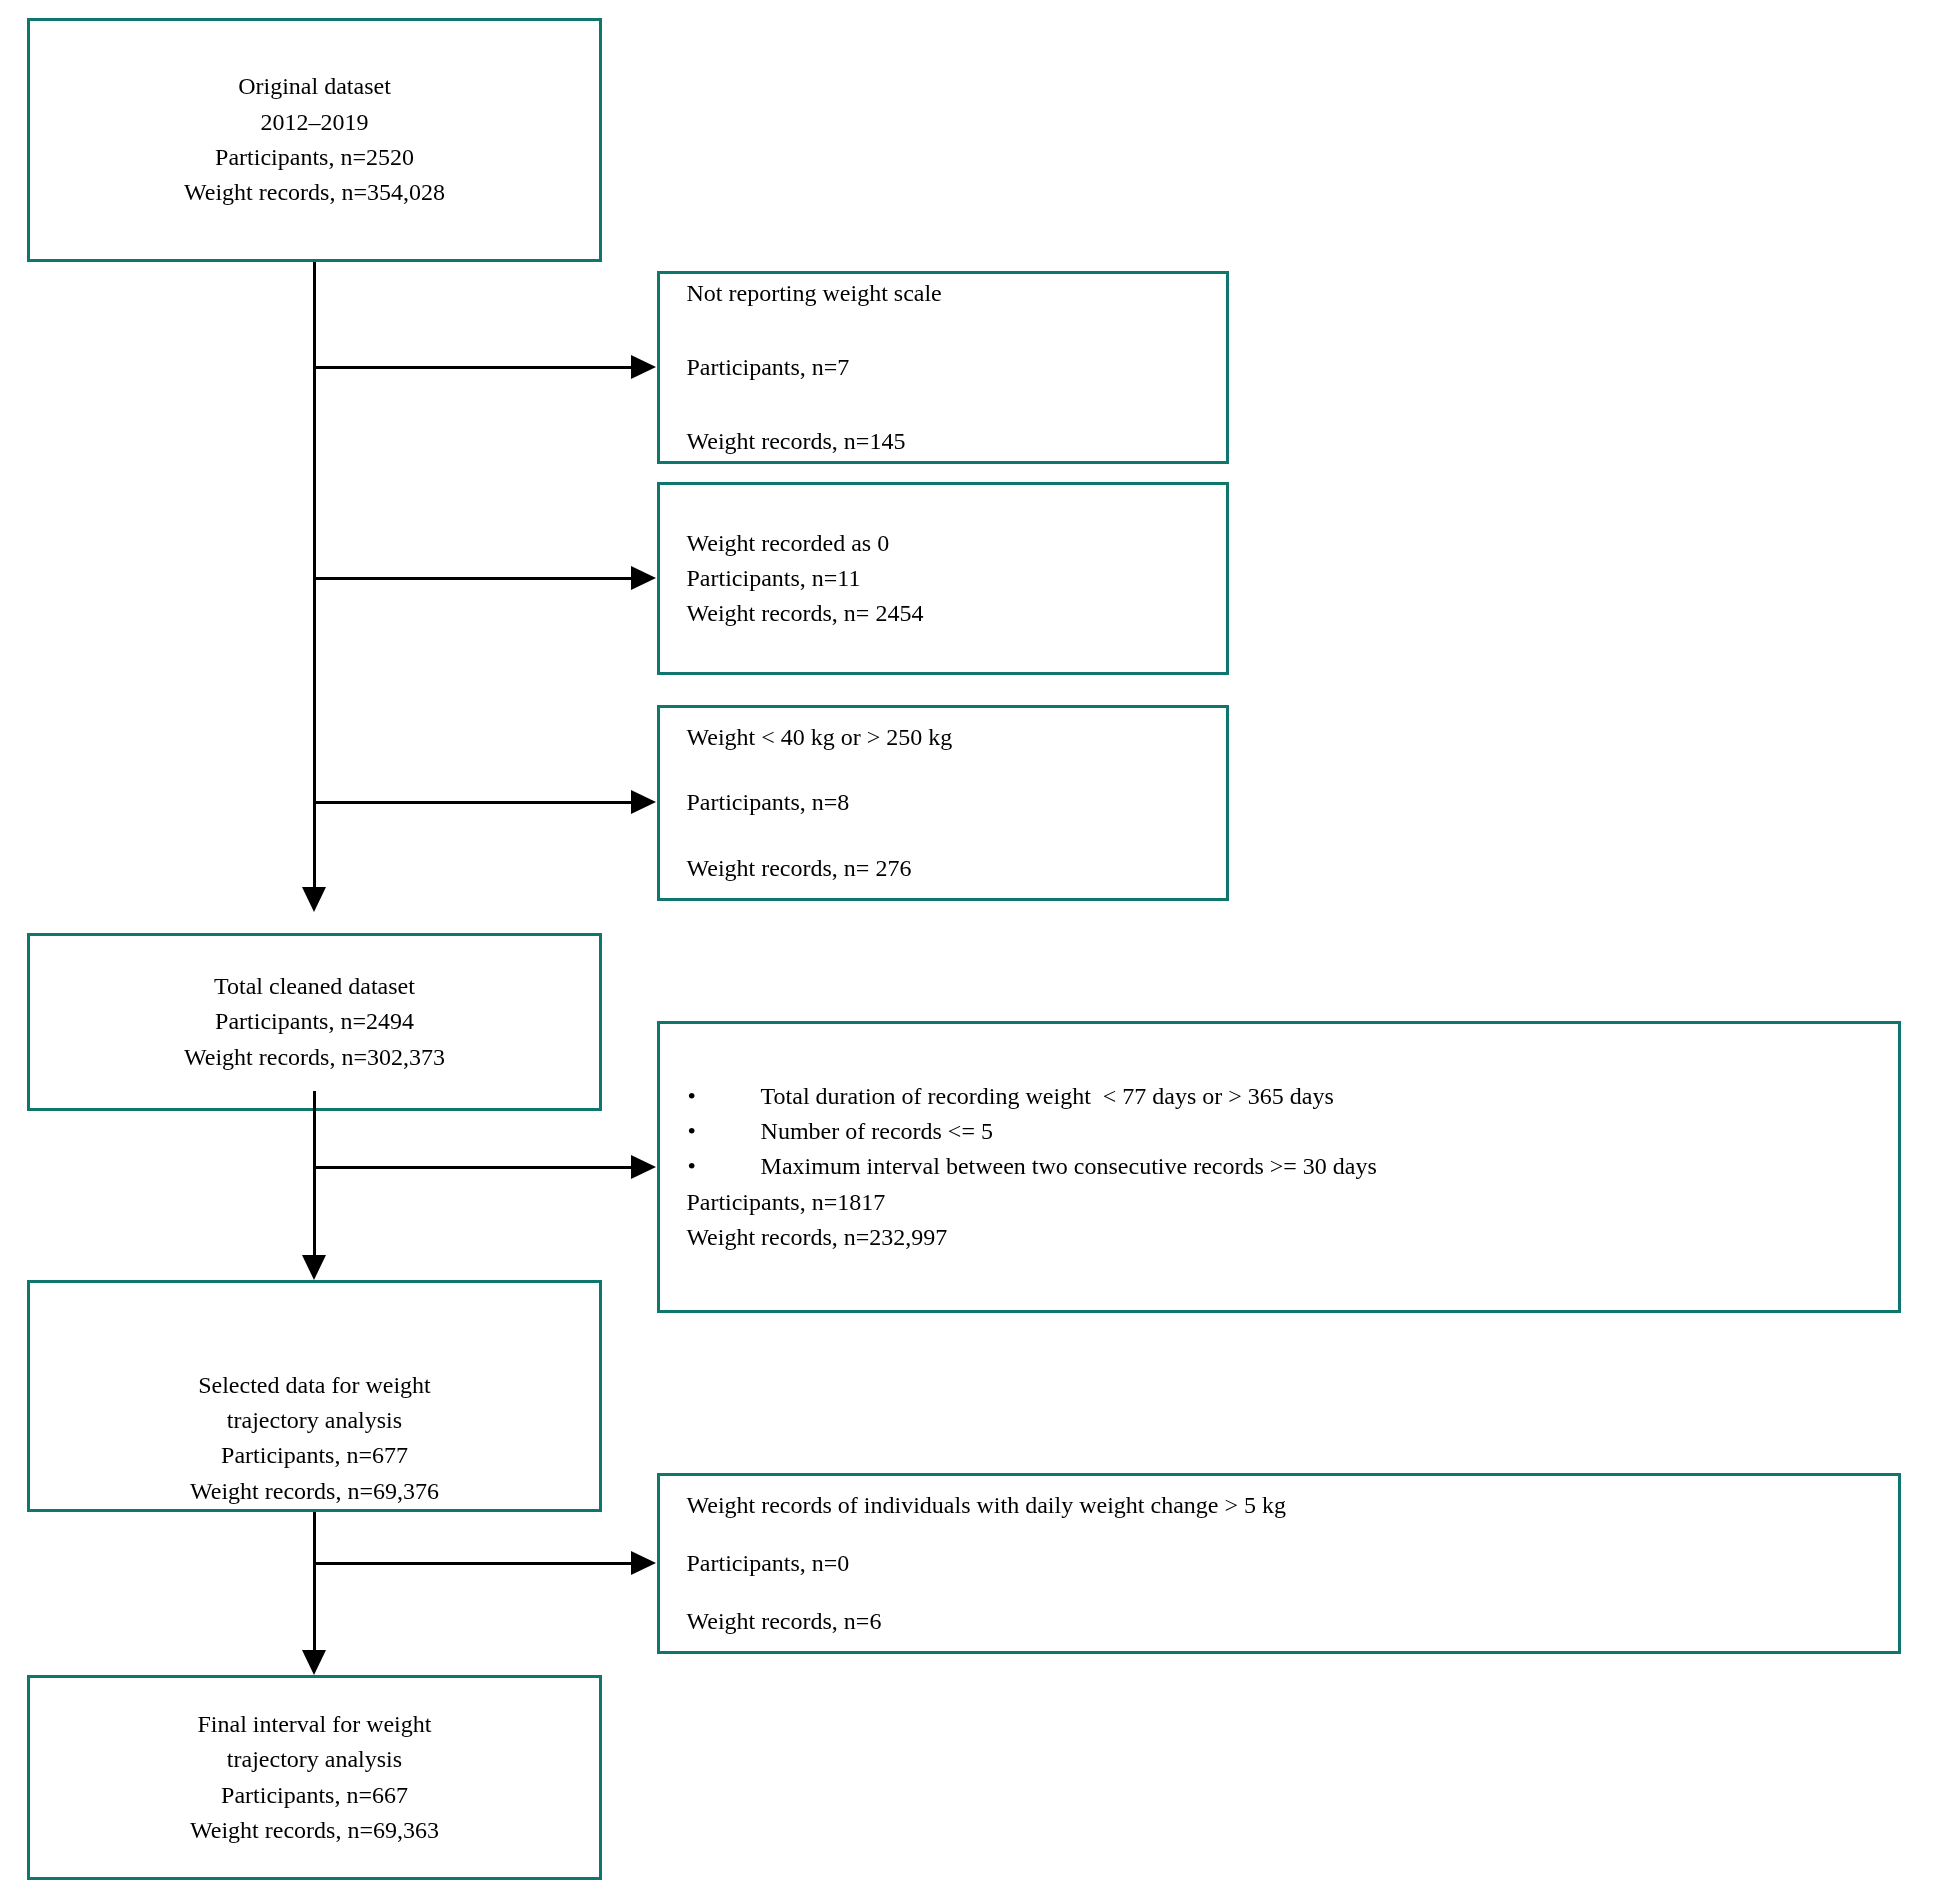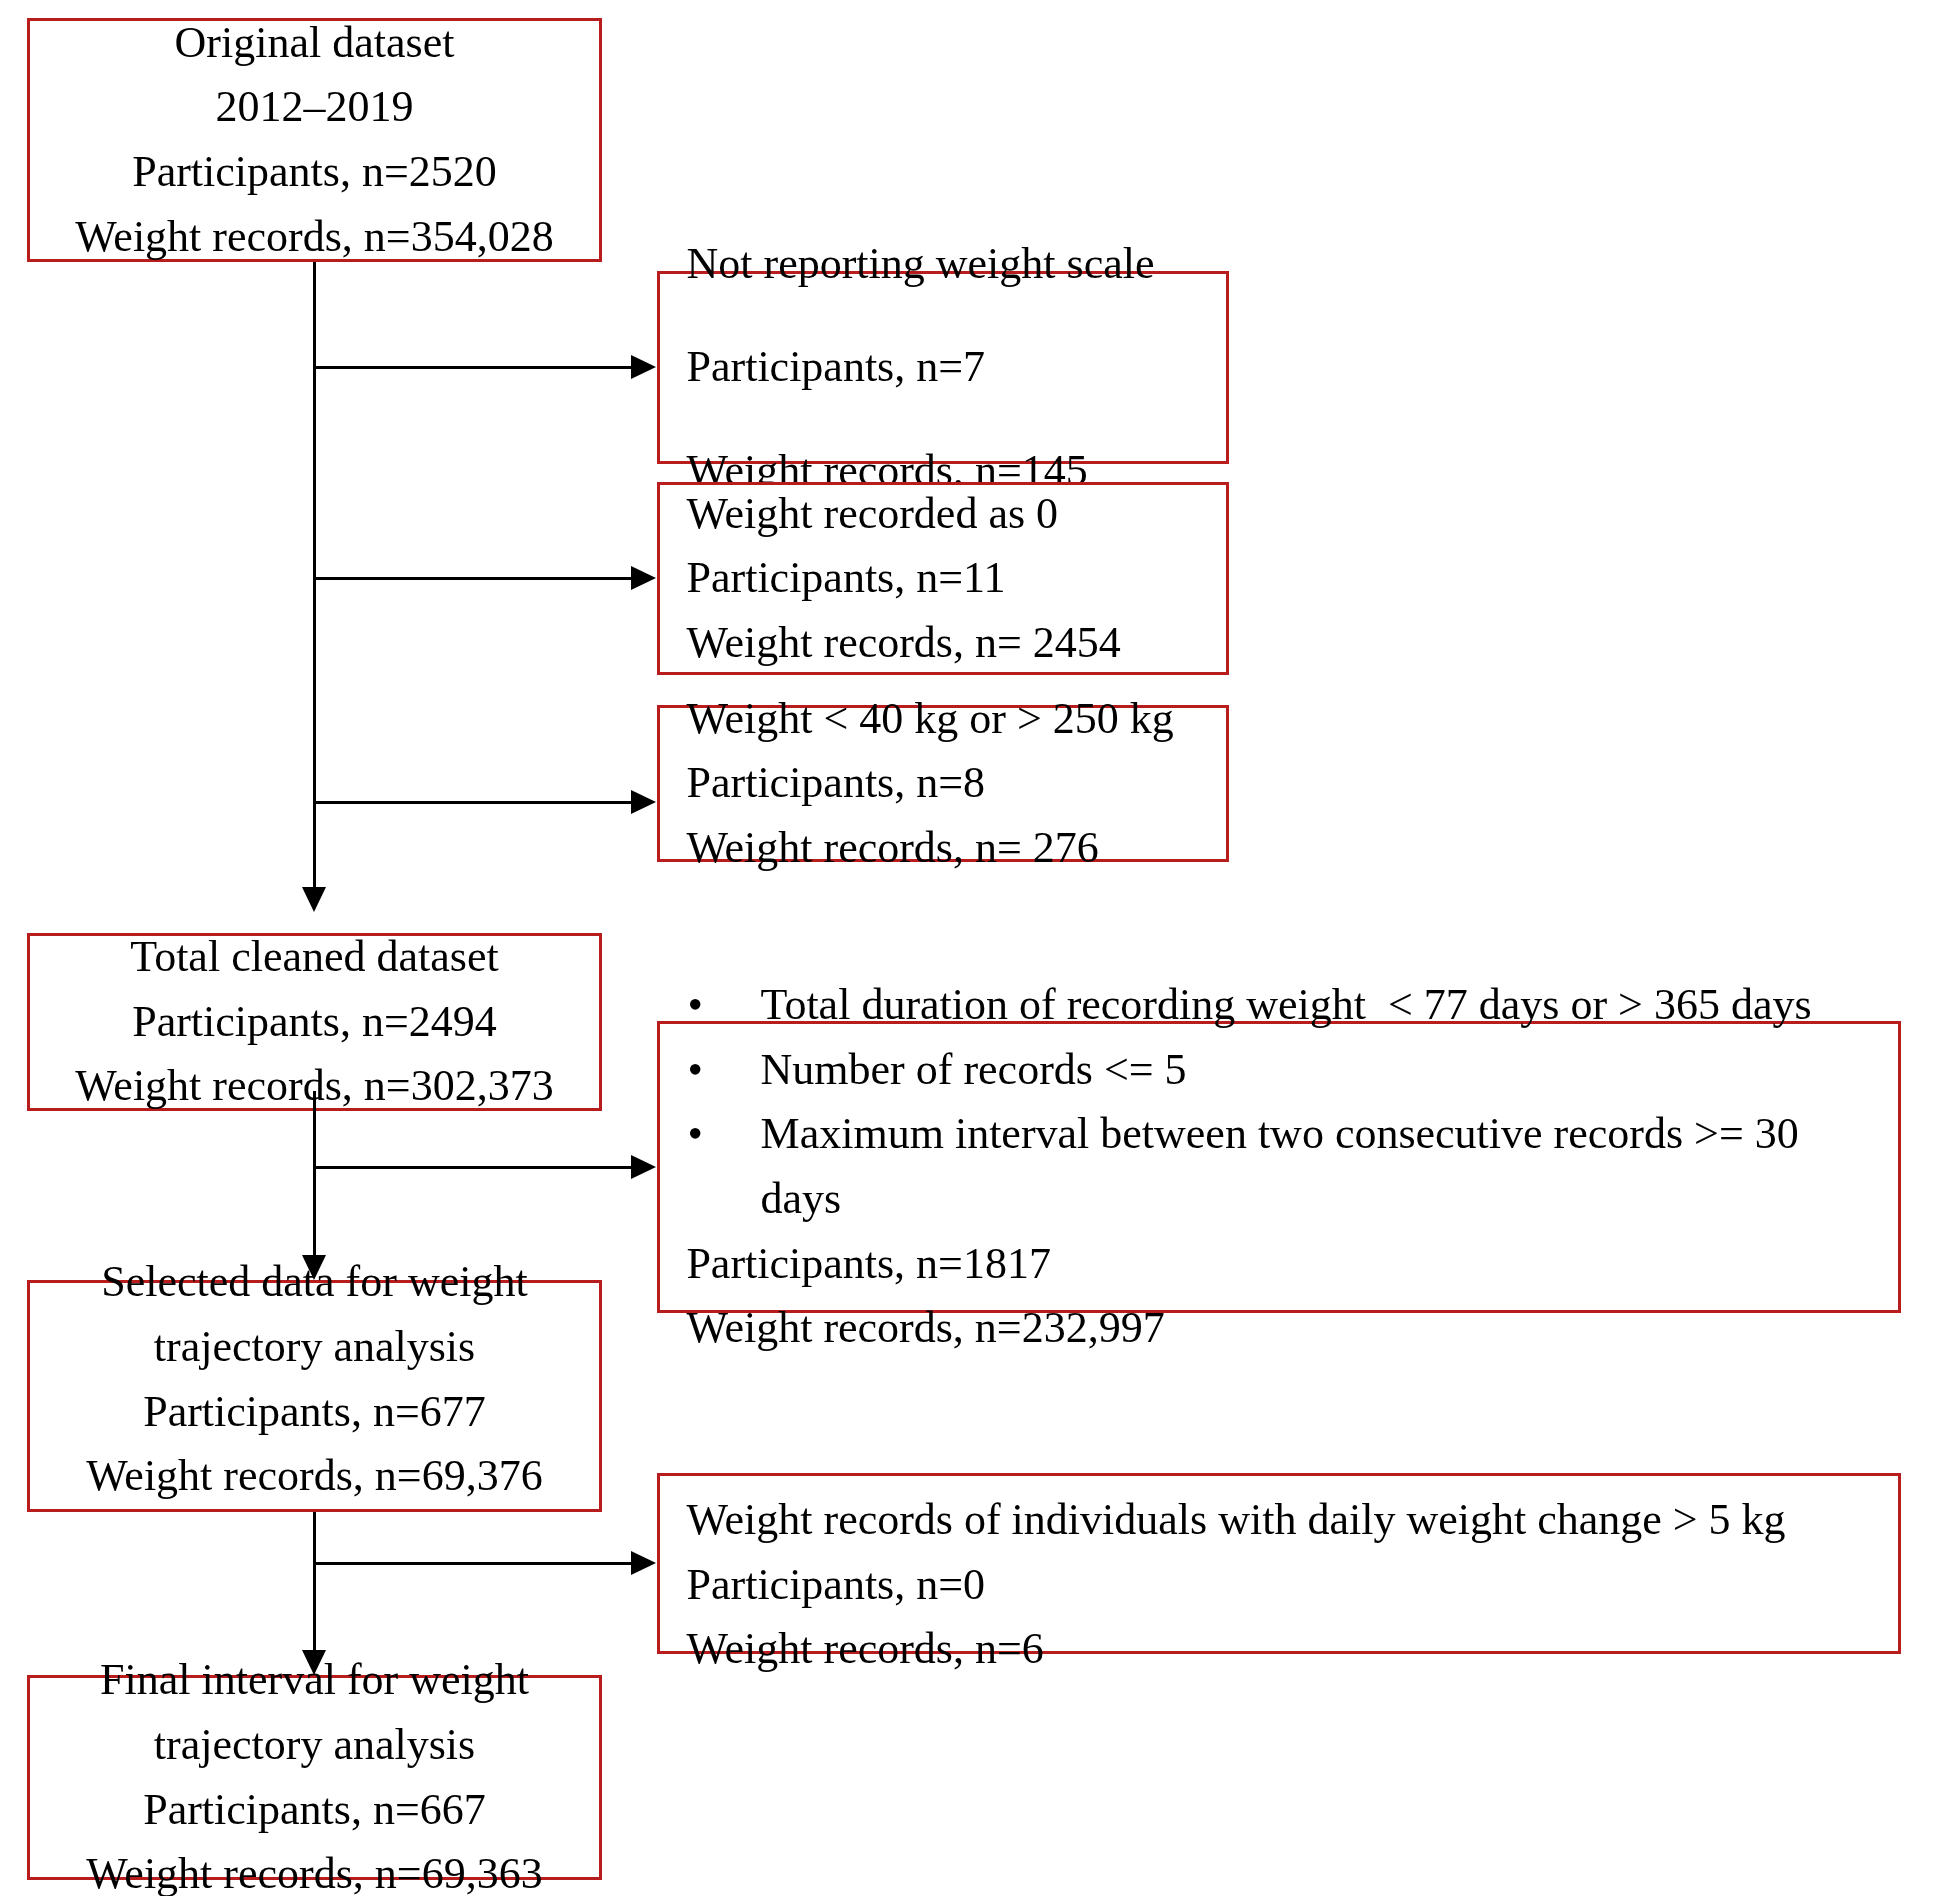--- a/index.html
+++ b/index.html
@@ -9,24 +9,24 @@
   }
   body {
     position: relative;
     width: 1936px;
     height: 1897px;
     font-family: "Liberation Serif", "DejaVu Serif", serif;
     color: #000000;
   }
   .box {
     position: absolute;
-    border: 3px solid #b91c1c;
+    border: 3px solid #0f766e;
     background: #ffffff;
     box-sizing: border-box;
-    font-size: 44px;
+    font-size: 24px;
     line-height: 1.47;
     display: flex;
     flex-direction: column;
     justify-content: center;
   }
   .box.centered { text-align: center; }
   .box.leftalign { text-align: left; padding: 12px 18px 12px 26.5px; }
   .ln { white-space: pre-wrap; }
   .bullet-row { display: flex; padding-left: 9.6px; }
   .bullet { width: 40px; flex: none; }
@@ -91,21 +91,21 @@
   <div class="ln">Participants, n=7</div>
   <div class="ln">Weight records, n=145</div>
 </div>
 
 <div class="box leftalign" style="left:657px; top:482px; width:572px; height:193px;">
   <div class="ln">Weight recorded as 0</div>
   <div class="ln">Participants, n=11</div>
   <div class="ln">Weight records, n= 2454</div>
 </div>
 
-<div class="box leftalign" style="left:657px; top:705px; width:572px; height:157px;">
+<div class="box leftalign" style="left:657px; top:705px; width:572px; height:196px;justify-content:space-between;">
   <div class="ln">Weight &lt; 40 kg or &gt; 250 kg</div>
   <div class="ln">Participants, n=8</div>
   <div class="ln">Weight records, n= 276</div>
 </div>
 
 <div class="box leftalign" style="left:657px; top:1021px; width:1244px; height:292px; padding-left:18px;">
   <div class="ln bullet-row">
     <span class="bullet">•</span>
     <span class="btext">Total duration of recording weight  &lt; 77 days or &gt; 365 days</span>
   </div>

